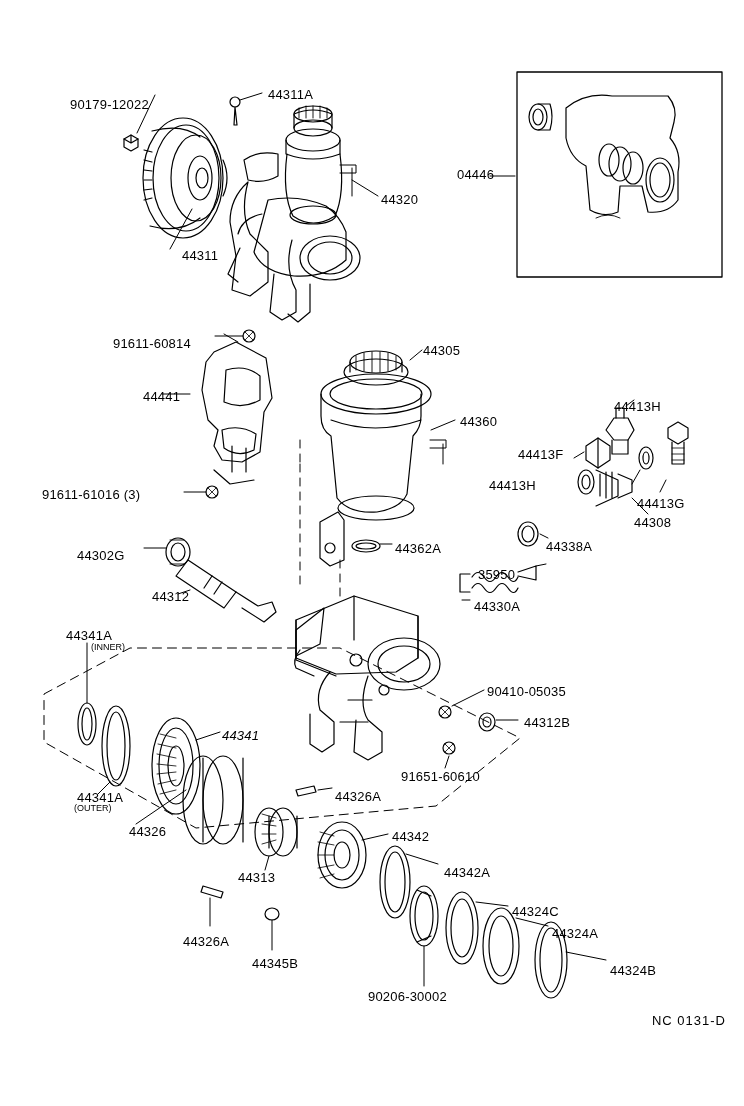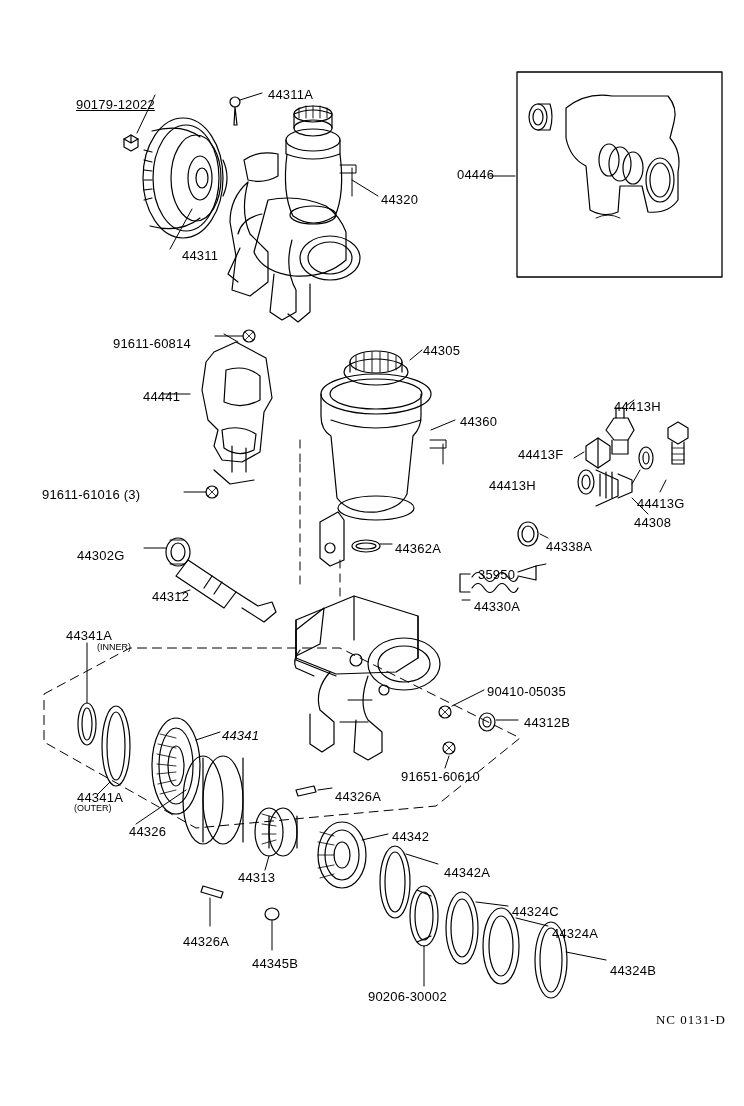--- a/index.html
+++ b/index.html
@@ -34,21 +34,21 @@
     line-height: 1.05;
   }
   .lbl.small {
     font-size: 9px;
     letter-spacing: 0px;
   }
   #footer-code {
     position: absolute;
     right: 18px;
     bottom: 78px;
-    font-family: Liberation Serif, serif;
+    font-family: Liberation Sans, sans-serif;
     font-size: 13px;
     letter-spacing: 1px;
     color: #000;
   }
 </style>
 </head>
 <body>
 
 <div id="page">
 
@@ -343,21 +343,21 @@
       </g>
       <g>
         <ellipse cx="551" cy="960" rx="16" ry="38"></ellipse>
         <ellipse cx="551" cy="960" rx="11" ry="32"></ellipse>
         <path d="M566 952 l40 8" stroke-width="1"></path>
       </g>
 
     </g>
   </svg>
 
-  <div class="lbl" style="left:76px; top:98px;text-decoration:underline;">90179-12022</div>
+  <div class="lbl" style="left:70px; top:98px;">90179-12022</div>
   <div class="lbl" style="left:268px; top:88px;">44311A</div>
   <div class="lbl" style="left:381px; top:193px;">44320</div>
   <div class="lbl" style="left:150px; top:249px;margin-left:32px;">44311</div>
   <div class="lbl" style="left:457px; top:168px;">04446</div>
   <div class="lbl" style="left:113px; top:330px;margin-top:7px;">91611-60814</div>
   <div class="lbl" style="left:423px; top:344px;">44305</div>
   <div class="lbl" style="left:143px; top:390px;">44441</div>
   <div class="lbl" style="left:460px; top:415px;">44360</div>
   <div class="lbl" style="left:614px; top:400px;">44413H</div>
   <div class="lbl" style="left:518px; top:448px;">44413F</div>
@@ -365,21 +365,21 @@
   <div class="lbl" style="left:637px; top:497px;">44413G</div>
   <div class="lbl" style="left:42px; top:488px;">91611-61016 (3)</div>
   <div class="lbl" style="left:634px; top:516px;">44308</div>
   <div class="lbl" style="left:546px; top:540px;">44338A</div>
   <div class="lbl" style="left:77px; top:549px;">44302G</div>
   <div class="lbl" style="left:395px; top:542px;">44362A</div>
   <div class="lbl" style="left:478px; top:568px;">35950</div>
   <div class="lbl" style="left:152px; top:590px;">44312</div>
   <div class="lbl" style="left:474px; top:600px;">44330A</div>
   <div class="lbl" style="left:66px; top:629px;">44341A</div>
-  <div class="lbl small" style="left:69px; top:643px;padding-left:28px;">(INNER)</div>
+  <div class="lbl small" style="left:63px; top:643px;padding-left:28px;">(INNER)</div>
   <div class="lbl" style="left:487px; top:685px;">90410-05035</div>
   <div class="lbl" style="left:524px; top:716px;">44312B</div>
   <div class="lbl" style="left:222px; top:729px;font-style:italic;">44341</div>
   <div class="lbl" style="left:401px; top:770px;">91651-60610</div>
   <div class="lbl" style="left:77px; top:791px;">44341A</div>
   <div class="lbl small" style="left:74px; top:804px;">(OUTER)</div>
   <div class="lbl" style="left:335px; top:790px;">44326A</div>
   <div class="lbl" style="left:129px; top:825px;">44326</div>
   <div class="lbl" style="left:392px; top:830px;">44342</div>
   <div class="lbl" style="left:238px; top:871px;">44313</div>

